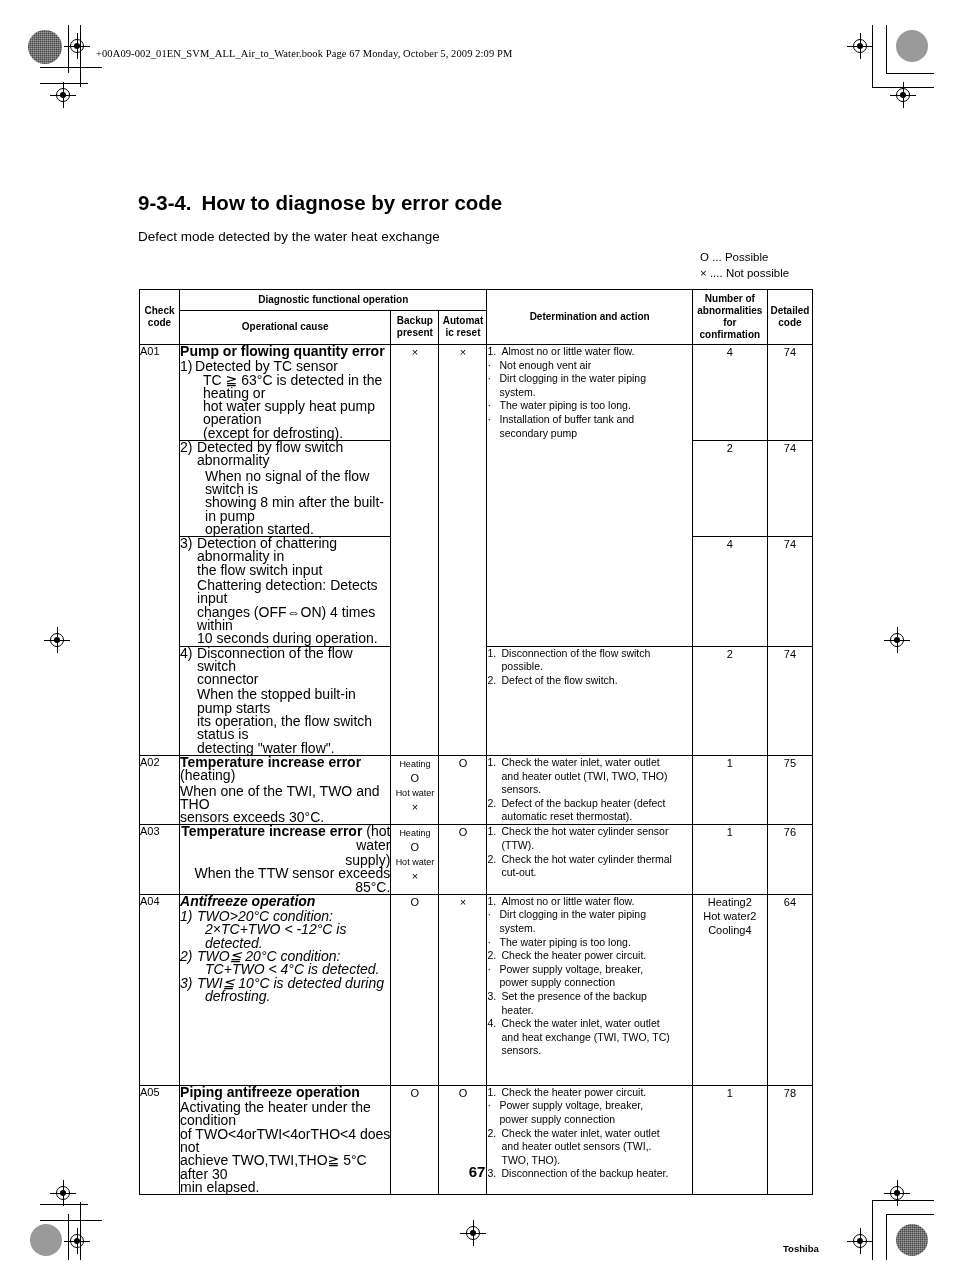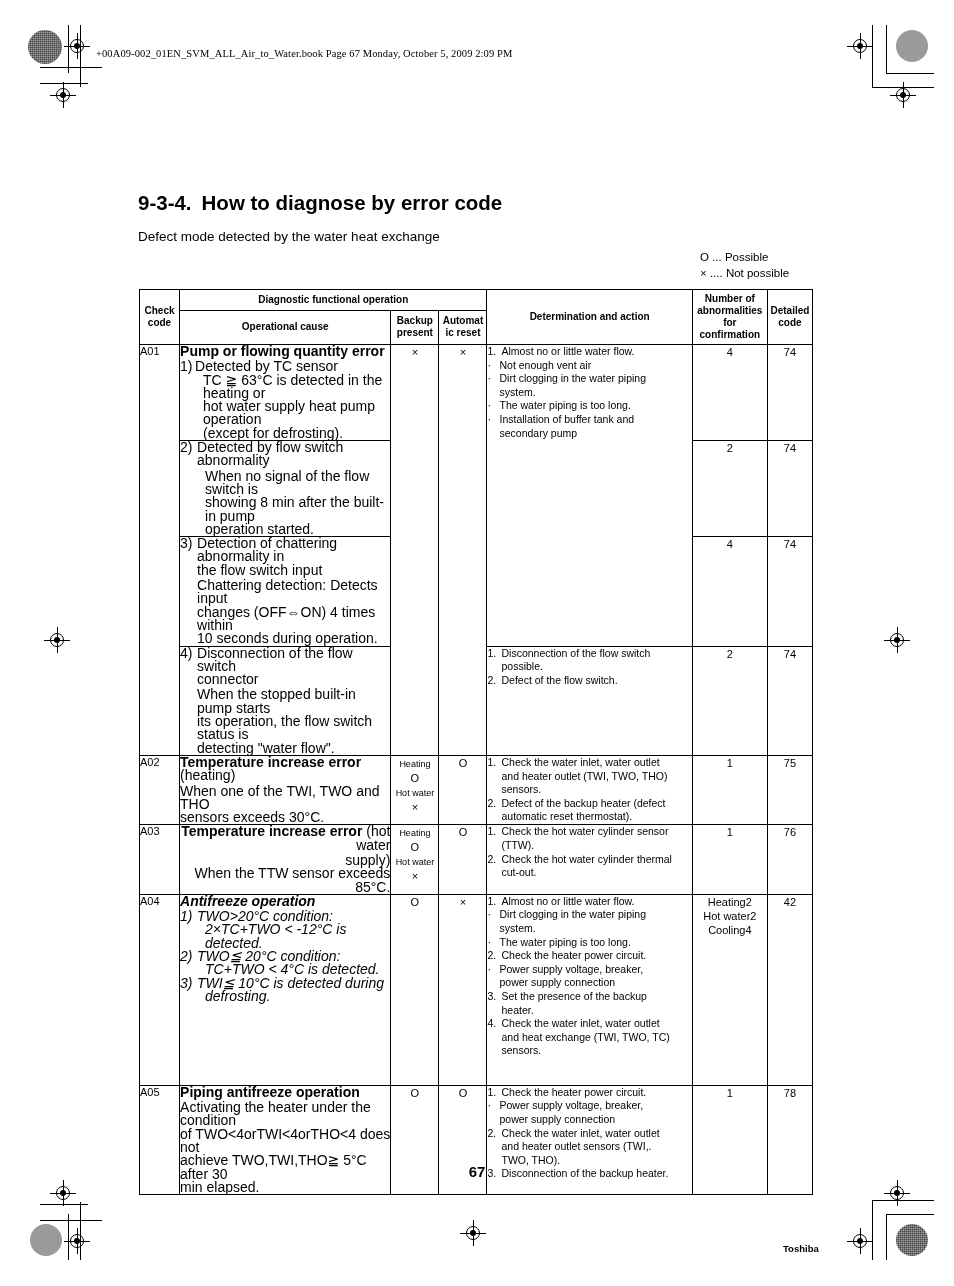--- a/index.html
+++ b/index.html
@@ -641,21 +641,21 @@
               <span style="display:block">and heat exchange (TWI, TWO, TC)</span>
               <span style="display:block">sensors.</span>
             </li>
           </ul>
         </td>
         <td class="num-cell">
           <span>Heating2</span><br>
           <span>Hot water2</span><br>
           <span>Cooling4</span>
         </td>
-        <td class="num-cell">42</td>
+        <td class="num-cell">64</td>
       </tr>
 
       <tr>
         <td class="code-cell">A05</td>
         <td class="cause-cell" style="height:104px; vertical-align:top;">
           <span class="cause-title">Piping antifreeze operation</span>
           <span style="display:block">Activating the heater under the condition</span>
           <span style="display:block">of TWO&lt;4orTWI&lt;4orTHO&lt;4 does not</span>
           <span style="display:block">achieve TWO,TWI,THO≧ 5°C after 30</span>
           <span style="display:block">min elapsed.</span>

